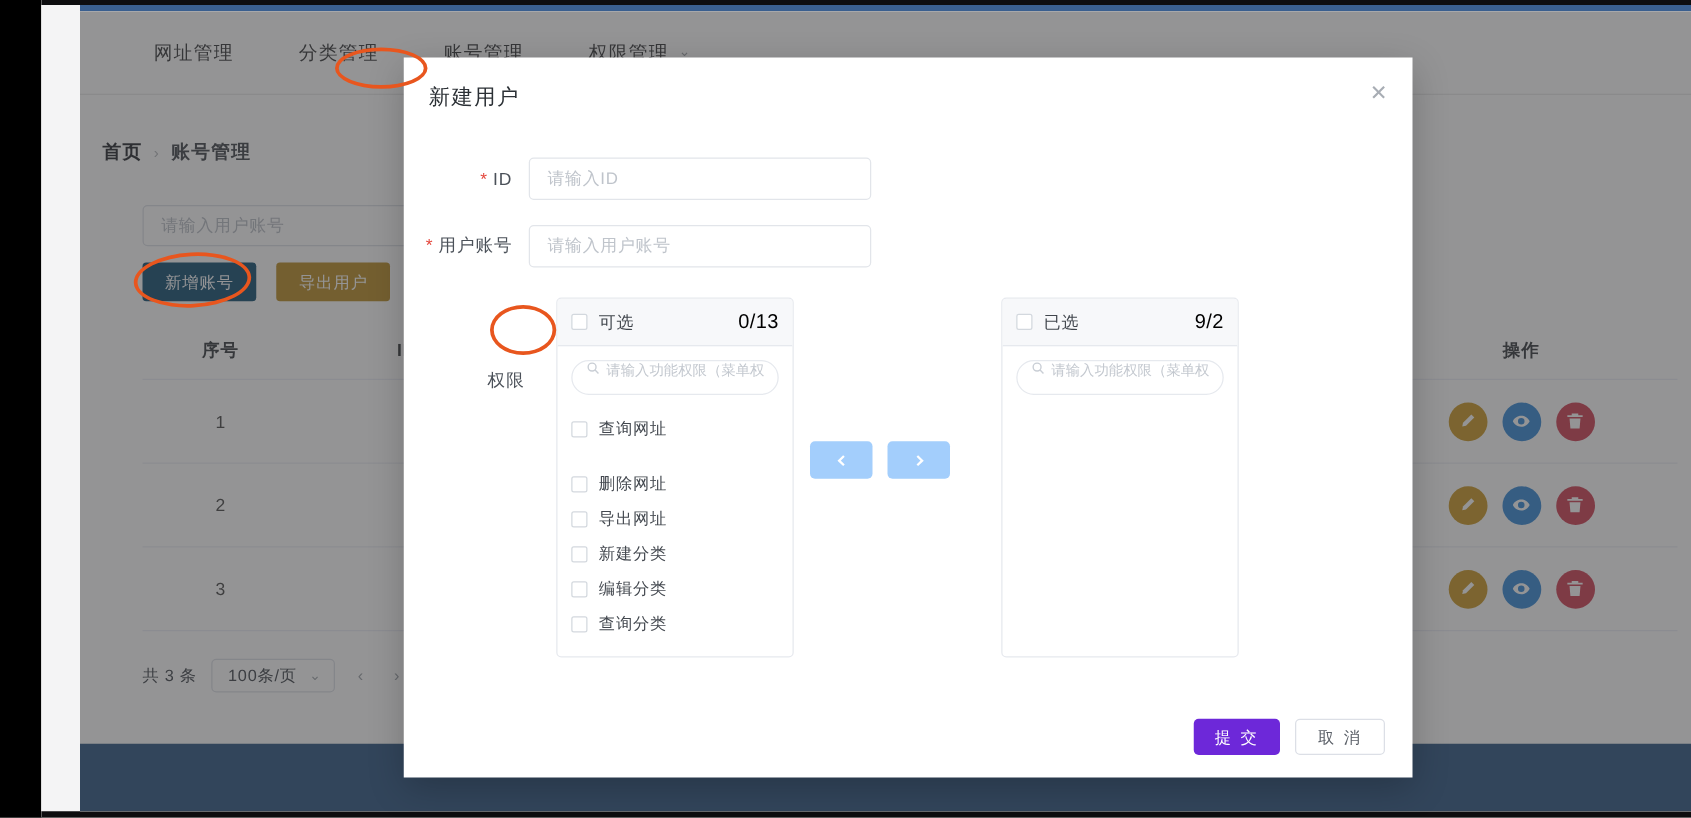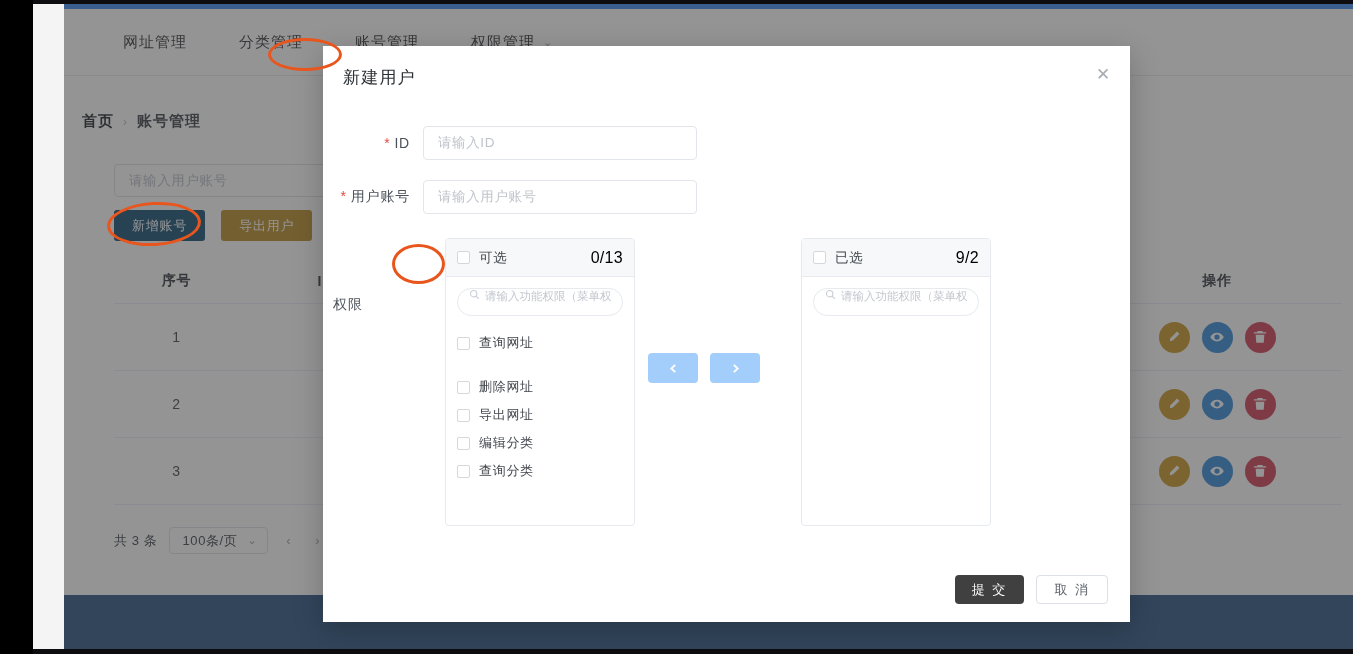--- a/index.html
+++ b/index.html
@@ -195,21 +195,21 @@
   .finput {
     width: 274px; height: 34px;
     border: 1px solid #e2e5ea; border-radius: 4px; background: #fff;
     display: flex; align-items: center; padding: 0 14px;
     font-size: 13.5px; color: #bfc4cb; letter-spacing: .6px;
   }
 
   
   .transfer-label {
     position: absolute; left: 10px; top: 250px;
-    width: 100px; text-align: left; padding-right: 13px;
+    width: 100px; text-align: right; padding-right: 13px;
     font-size: 14px; color: #4b5159; letter-spacing: 1px;
   }
   .xfer-panel {
     position: absolute;
     width: 190px; height: 288px;
     border: 1px solid #e6e9ee; border-radius: 4px;
     background: #fff; overflow: hidden;
   }
   .xfer-left  { left: 122px; top: 192px; }
   .xfer-right { left: 478px; top: 192px; }
@@ -253,21 +253,21 @@
   
   .modal-foot {
     position: absolute; right: 22px; bottom: 18px;
     display: flex; gap: 12px; align-items: center;
   }
   .mbtn {
     height: 29px; padding: 0 17px; border-radius: 4px;
     display: flex; align-items: center; justify-content: center;
     font-size: 13px; letter-spacing: 2px;
   }
-  .mbtn-primary { background: #404040; color: #fff; }
+  .mbtn-primary { background: #6d28d9; color: #fff; }
   .mbtn-default { background: #fff; color: #5b6068; border: 1px solid #dcdfe6; }
 
   
   .ann {
     position: absolute;
     border: 3px solid #e8561e;
     border-radius: 50%;
     background: transparent;
     pointer-events: none;
   }
@@ -470,20 +470,24 @@
           <div class="xfer-item">
             <div class="cbx"></div>
             <span>删除网址</span>
           </div>
           <div class="xfer-item">
             <div class="cbx"></div>
             <span>导出网址</span>
           </div>
           <div class="xfer-item">
             <div class="cbx"></div>
+            <span>新建分类</span>
+          </div>
+          <div class="xfer-item">
+            <div class="cbx"></div>
             <span>编辑分类</span>
           </div>
           <div class="xfer-item">
             <div class="cbx"></div>
             <span>查询分类</span>
           </div>
         </div>
       </div>
     </div>
 

